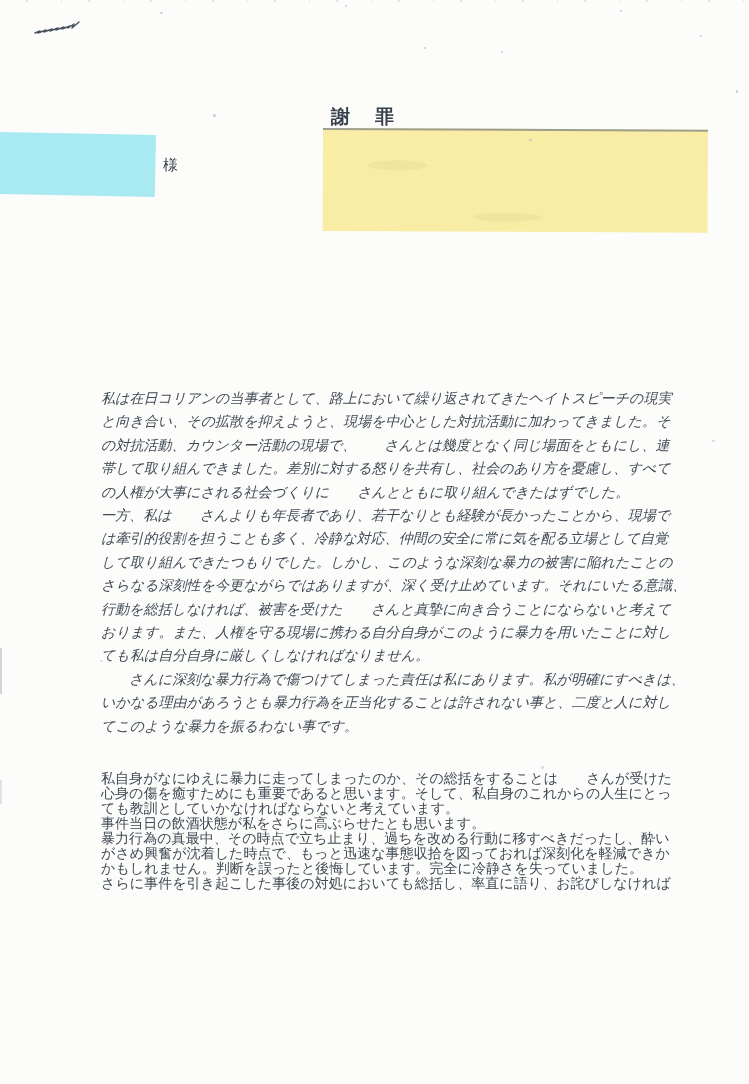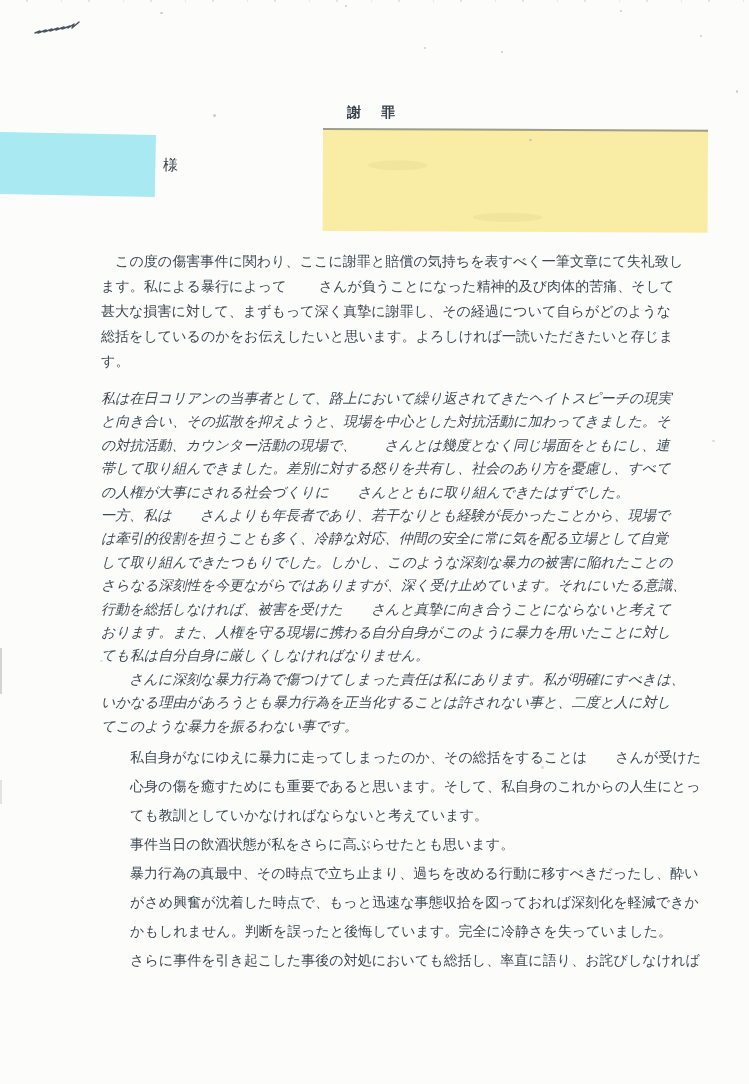--- a/index.html
+++ b/index.html
@@ -12,22 +12,22 @@
     color:#3f4954;
     overflow:hidden;
   }
   .top-noise{
     position:absolute;left:0;top:0;width:100%;height:2px;
     background:repeating-linear-gradient(90deg,transparent 0 26px,#c4c9cd 26px 28px,transparent 28px 61px,#ced2d5 61px 62px);
     opacity:.5;
   }
   .scribble{position:absolute;left:33px;top:19px;width:50px;height:20px;}
   .doc-title{
-    position:absolute;left:347px;top:104px;
-    font-size:14px;font-weight:bold;letter-spacing:3px;
+    position:absolute;left:331px;top:104px;
+    font-size:19px;font-weight:bold;letter-spacing:3px;
     color:#39424c;
   }
   .redact-recipient{
     position:absolute;left:-5px;top:132px;width:161px;height:62px;
     background:#a9e9f1;
     transform:rotate(1.1deg);transform-origin:left top;
   }
   .honorific{
     position:absolute;left:163px;top:156px;
     font-size:15px;color:#39424c;
@@ -41,21 +41,21 @@
   .smudge{position:absolute;background:rgba(90,80,20,.05);border-radius:50%;}
   .para{
     position:absolute;left:101px;width:586px;
     font-size:14px;
     white-space:pre-wrap;
     letter-spacing:.05px;
     text-align:left;
   }
   #p1{top:249px;line-height:25px;}
   #p2{top:387px;line-height:23.4px;font-style:italic;}
-  #p3{top:743px;line-height:29px;margin-left:29px;}
+  #p3{top:771px;line-height:15px;}
   .speck{position:absolute;background:#b2b8bf;border-radius:50%;opacity:.7;}
   .edge-artifact{position:absolute;left:0;width:2px;background:#c6cacd;opacity:.8;}
 </style>
 </head>
 <body>
 
 <div class="page" style="background-color: rgb(252, 252, 251); color: rgb(63, 73, 84);">
 
   <div class="top-noise"></div>
 
@@ -67,25 +67,20 @@
 
   <div class="redact-recipient" style="background-color: rgb(169, 233, 241);"></div>
 
   <div class="honorific">様</div>
 
   <div class="redact-sender" style="background-color: rgb(249, 237, 165);">
     <div class="smudge" style="left:45px;top:30px;width:60px;height:10px;"></div>
     <div class="smudge" style="left:150px;top:82px;width:70px;height:9px;"></div>
   </div>
 
-  <div class="para" id="p1">　この度の傷害事件に関わり、ここに謝罪と賠償の気持ちを表すべく一筆文章にて失礼致し
-ます。私による暴行によって　　 さんが負うことになった精神的及び肉体的苦痛、そして
-甚大な損害に対して、まずもって深く真摯に謝罪し、その経過について自らがどのような
-総括をしているのかをお伝えしたいと思います。よろしければ一読いただきたいと存じま
-す。</div>
   <div class="para" id="p2">私は在日コリアンの当事者として、路上において繰り返されてきたヘイトスピーチの現実
 と向き合い、その拡散を抑えようと、現場を中心とした対抗活動に加わってきました。そ
 の対抗活動、カウンター活動の現場で、　　さんとは幾度となく同じ場面をともにし、連
 帯して取り組んできました。差別に対する怒りを共有し、社会のあり方を憂慮し、すべて
 の人権が大事にされる社会づくりに　　さんとともに取り組んできたはずでした。
 一方、私は　　さんよりも年長者であり、若干なりとも経験が長かったことから、現場で
 は牽引的役割を担うことも多く、冷静な対応、仲間の安全に常に気を配る立場として自覚
 して取り組んできたつもりでした。しかし、このような深刻な暴力の被害に陥れたことの
 さらなる深刻性を今更ながらではありますが、深く受け止めています。それにいたる意識、
 行動を総括しなければ、被害を受けた　　さんと真摯に向き合うことにならないと考えて

